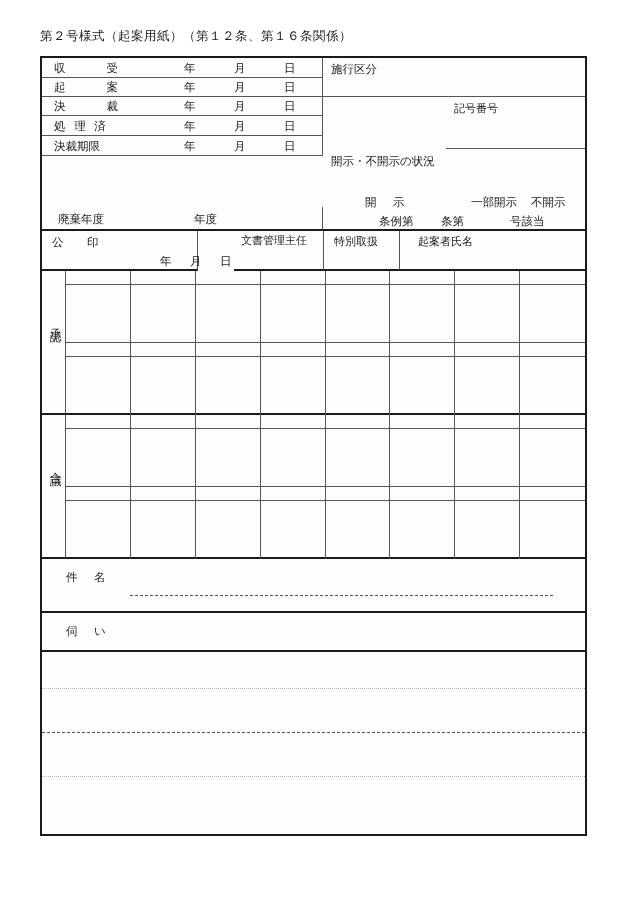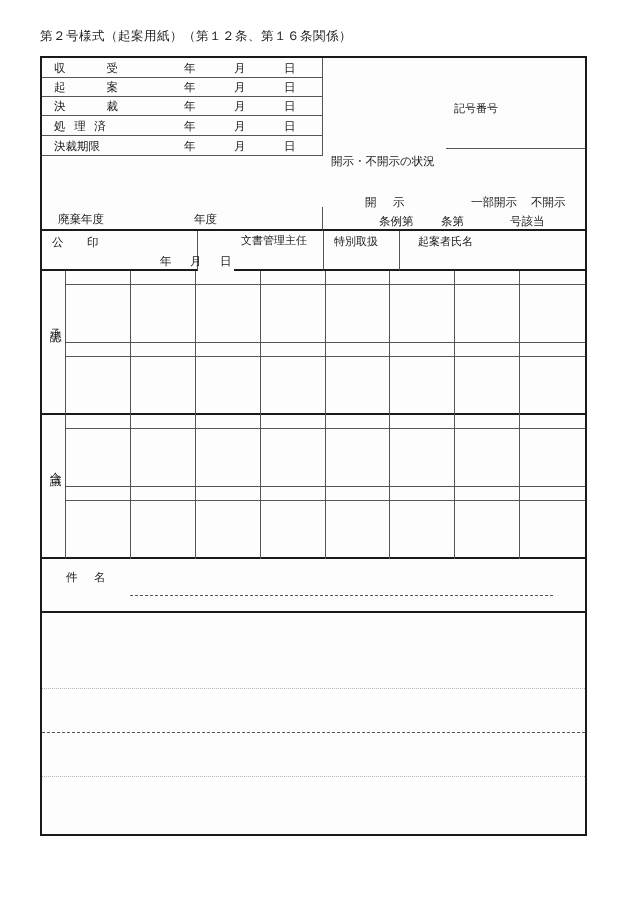--- a/index.html
+++ b/index.html
@@ -90,20 +90,23 @@
     <span class="lbl" style="left:192px;top:5px;">月</span>
     <span class="lbl" style="left:242px;top:5px;">日</span>
   </div>
 
 
   <div class="cell thickb br" style="left:0px;top:149px;width:281px;height:24px;">
     <span class="lbl" style="left:16px;top:7px;">廃棄年度</span>
     <span class="lbl" style="left:152px;top:7px;">年度</span>
   </div>
 
+  <div class="cell bb" style="left:281px;top:0px;width:262px;height:39px;">
+    <span class="lbl" style="left:8px;top:6px;">施行区分</span>
+  </div>
 
   <div class="cell bb" style="left:404px;top:39px;width:139px;height:52px;">
     <span class="lbl sm" style="left:8px;top:6px;">記号番号</span>
   </div>
 
   <div class="cell thickb" style="left:281px;top:91px;width:262px;height:82px;">
     <span class="lbl" style="left:8px;top:7px;">開示・不開示の状況</span>
     <span class="lbl sp1" style="left:42px;top:48px;">開　示</span>
     <span class="lbl" style="left:120px;top:48px;margin-left:28px;">一部開示</span>
     <span class="lbl" style="left:208px;top:48px;">不開示</span>
@@ -158,20 +161,23 @@
   <div class="cell br" style="left:24px;top:357px;width:260px;height:144px;"></div>
   <div class="cell br" style="left:24px;top:357px;width:324px;height:144px;"></div>
   <div class="cell br" style="left:24px;top:357px;width:389px;height:144px;"></div>
   <div class="cell br" style="left:24px;top:357px;width:454px;height:144px;"></div>
 
   <div class="cell thickb" style="left:0px;top:501px;width:543px;height:54px;">
     <span class="lbl sp1" style="left:24px;top:13px;">件　名</span>
     <div class="dotline dash" style="left:88px;top:36px;width:423px;"></div>
   </div>
 
+  <div class="cell thickb" style="left:0px;top:555px;width:543px;height:39px;">
+    <span class="lbl sp1" style="left:24px;top:13px;">伺　い</span>
+  </div>
 
   <div class="cell" style="left:0px;top:594px;width:543px;height:182px;">
     <div class="dotline fine" style="left:0px;top:36px;width:543px;"></div>
     <div class="dotline dash" style="left:0px;top:80px;width:543px;"></div>
     <div class="dotline fine" style="left:0px;top:124px;width:543px;"></div>
   </div>
 
 </div>
 
 </body></html>

